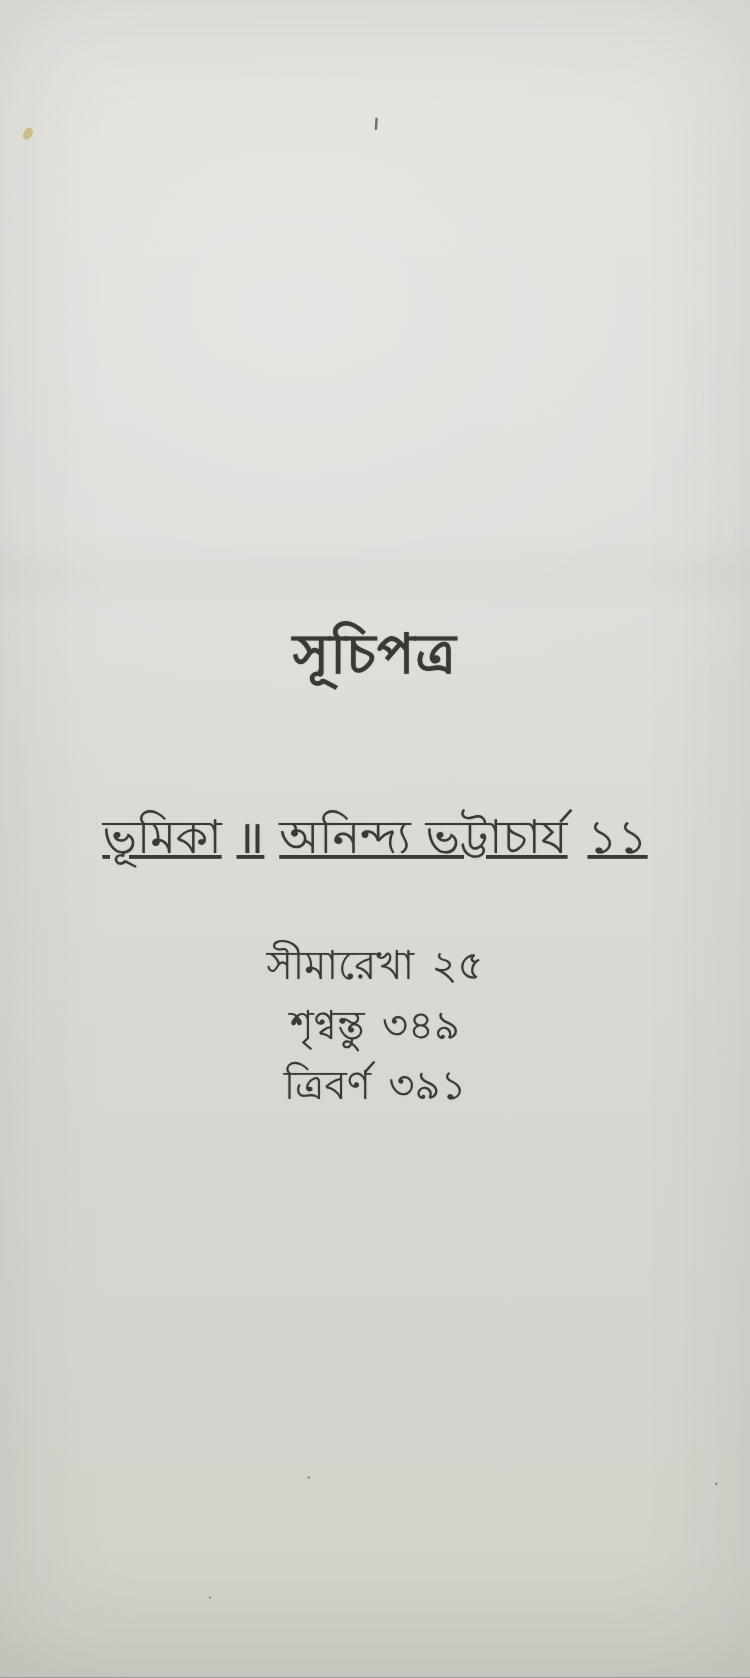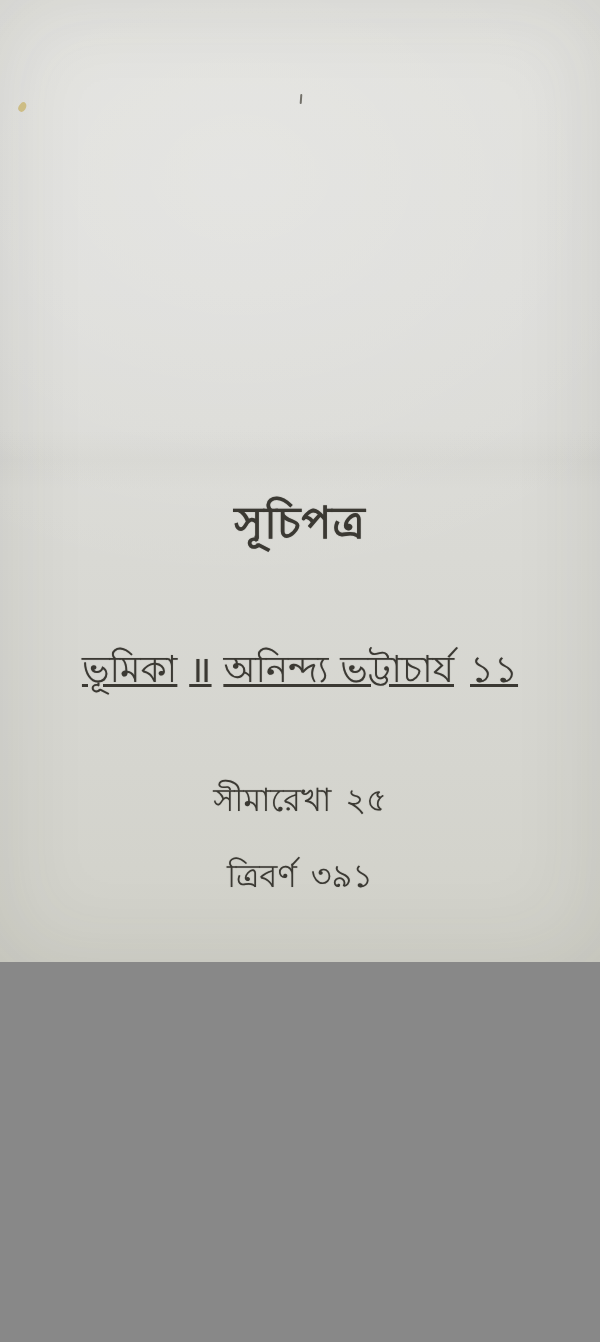--- a/index.html
+++ b/index.html
@@ -3,21 +3,21 @@
 <meta charset="utf-8">
 <style>
   html, body {
     margin: 0;
     padding: 0;
     background: #888;
   }
   .photo {
     position: relative;
     width: 600px;
-    height: 962px;
+    height: 1342px;
     overflow: hidden;
     font-family: "DejaVu Serif", "Liberation Serif", serif;
     background:
       radial-gradient(ellipse 900px 700px at 40% 18%, rgba(255,255,255,0.20), rgba(255,255,255,0) 60%),
       linear-gradient(180deg, #e0e0dc 0%, #ddddda 30%, #d9d9d4 58%, #d5d5cf 80%, #d1d1c9 100%);
   }
   .vignette {
     position: absolute;
     inset: 0;
     pointer-events: none;
@@ -85,21 +85,20 @@
     width: 100%;
     text-align: center;
   }
   .toc-entry {
     height: 48px;
     line-height: 48px;
     font-size: 32px;
     font-weight: 500;
     white-space: nowrap;
     text-shadow: 0 0 1px rgba(59,57,51,0.38);
-    margin-top: 28px;
   }
   .toc-entry .pnum { margin-left: 14px; }
 
   .footer-entry {
     position: absolute;
     top: 1128px;
     left: 0;
     width: 100%;
     text-align: center;
     height: 52px;
@@ -125,17 +124,20 @@
 
   <div class="preface-line ink">
     <span>ভূমিকা</span><span class="sep">॥</span><span>অনিন্দ্য ভট্টাচার্য</span><span class="pnum">১১</span>
   </div>
 
   <div class="toc-list ink">
     <div class="toc-entry">
       <span>সীমারেখা</span><span class="pnum">২৫</span>
     </div>
     <div class="toc-entry">
+      <span>শৃণ্বন্তু</span><span class="pnum">৩৪৯</span>
+    </div>
+    <div class="toc-entry">
       <span>ত্রিবর্ণ</span><span class="pnum">৩৯১</span>
     </div>
   </div>
 
 </div>
 
 </body></html>

